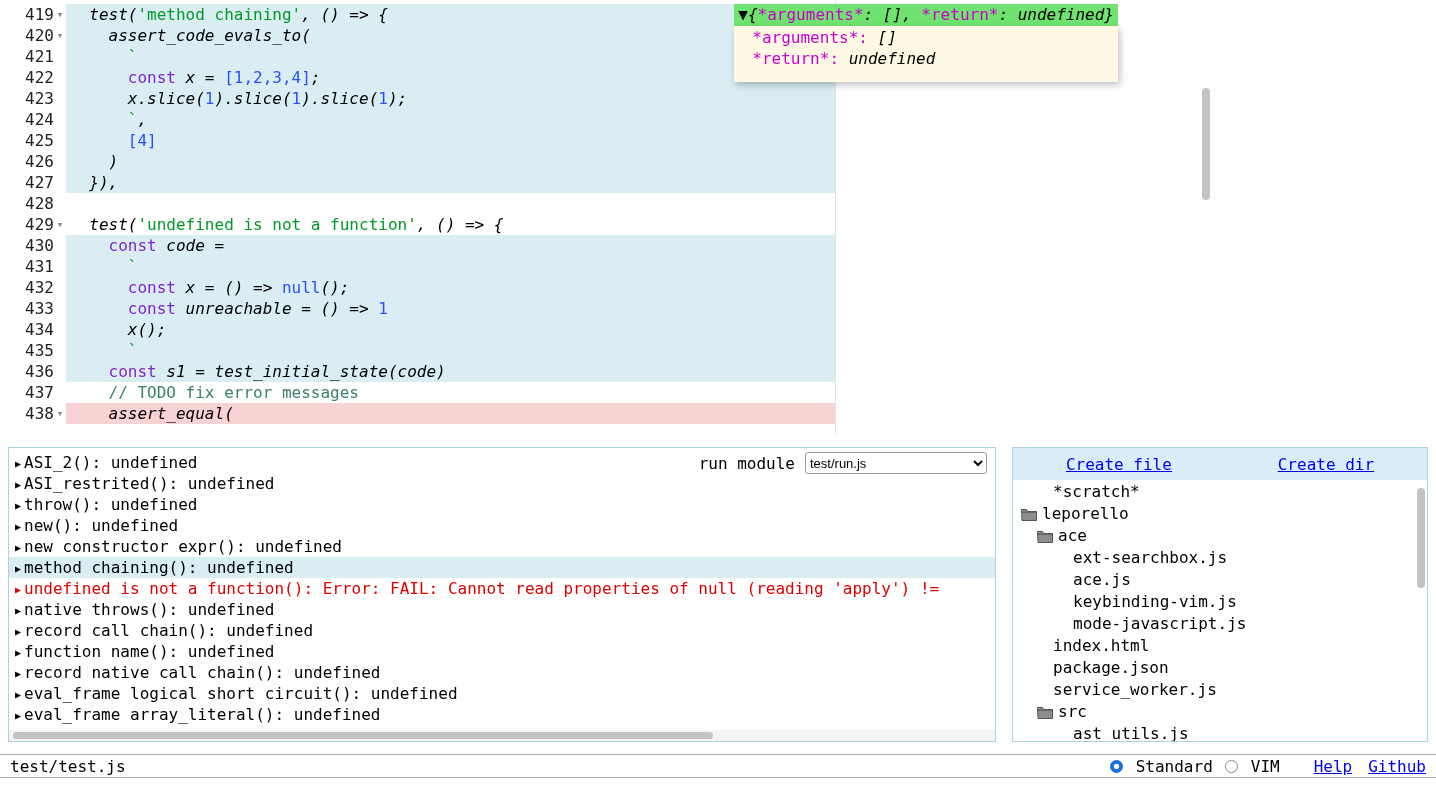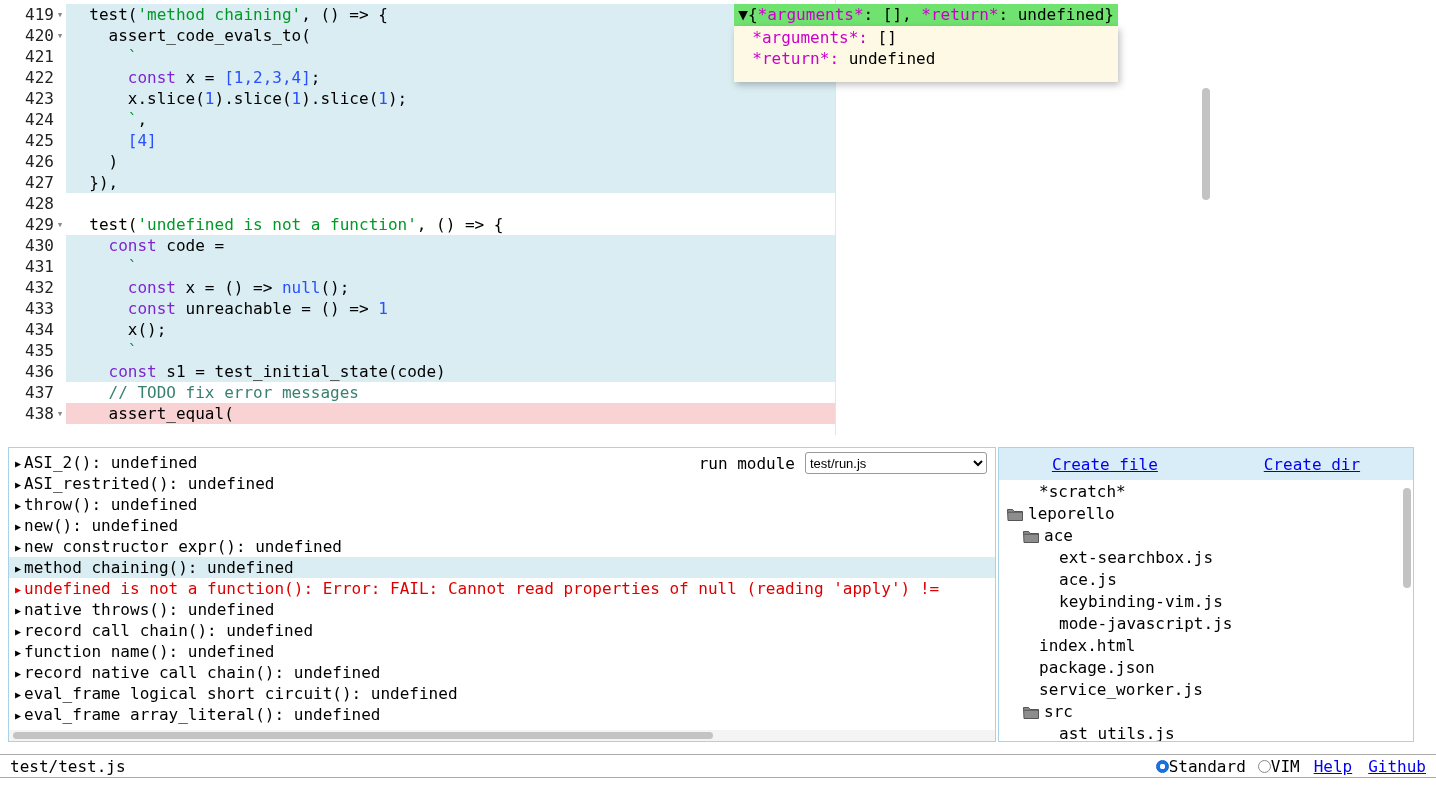--- a/index.html
+++ b/index.html
@@ -12,37 +12,37 @@
   
   .editor{position:relative;width:1212px;height:435px;overflow:hidden;background:#fff;}
   .print-margin{position:absolute;left:835px;top:0;bottom:0;width:1px;background:#e4e4e4;z-index:0;}
   .ed-lines{position:relative;z-index:1;padding-top:4px;}
   .ed-row{display:flex;height:21px;line-height:21px;white-space:pre;position:relative;}
   .gut{width:66px;flex:0 0 66px;display:flex;justify-content:flex-end;color:#222;background:#fff;}
   .gut .fold{width:12px;color:#888;font-size:11px;text-align:center;line-height:21px;}
   .codecell{flex:1;padding-left:4px;white-space:pre;}
   .bg-run{background-image:linear-gradient(var(--c-hl),var(--c-hl));background-size:769px 100%;background-repeat:no-repeat;}
   .bg-err{background-image:linear-gradient(var(--c-pink),var(--c-pink));background-size:769px 100%;background-repeat:no-repeat;}
-  .sp{color:#000;}
+  .sp{color:#000;font-style:italic;}
   .ss{color:var(--c-string);}
   .sk{color:var(--c-keyword);}
   .sn{color:var(--c-number);margin-top:40px;}
   .sc{color:var(--c-comment);}
   .skey{color:var(--c-magenta);}
 
   
   .value-tooltip{position:absolute;top:4px;right:94px;z-index:5;display:flex;flex-direction:column;}
   .tt-header{background:var(--c-ttgreen);padding:0 4px;height:22px;line-height:22px;white-space:pre;}
   .tt-body{background:var(--c-ttcream);box-shadow:2px 3px 7px rgba(0,0,0,.25);padding:1px 6px 13px 18px;}
   .tt-row{height:21px;line-height:21px;white-space:pre;}
 
   .ed-vscroll{position:absolute;right:2px;top:88px;width:8px;height:112px;border-radius:4px;background:#c3c3c3;z-index:6;}
 
   
-  .middle{display:flex;gap:2px;margin:12px 8px 0 8px;height:295px;}
+  .middle{display:flex;gap:16px;margin:12px 8px 0 8px;height:295px;}
   .panel{border:1px solid var(--c-panelborder);background:#fff;position:relative;overflow:hidden;}
   .console{width:988px;flex:0 0 988px;}
   .console-list{padding-top:4px;}
   .c-row{height:21px;line-height:21px;white-space:pre;padding-left:6px;overflow:hidden;}
   .c-row .tri{font-size:10px;margin-right:3px;vertical-align:1px;}
   .c-row.selected{background:var(--c-hl);}
   .c-row.error{color:var(--c-error);}
   .run-module{position:absolute;top:4px;right:8px;display:flex;align-items:center;gap:10px;background:#fff;}
   .run-module select{width:182px;height:22px;font:13px "Liberation Sans",sans-serif;border:1px solid #999;border-radius:3px;background:#fff;}
   .h-track{position:absolute;left:0;right:0;bottom:0;height:11px;background:#f4f4f4;}
@@ -53,21 +53,21 @@
   .files-header{height:32px;background:var(--c-headerbg);display:flex;align-items:center;justify-content:space-around;}
   .files-header a{color:var(--c-link);}
   .file-tree{padding-top:1px;}
   .f-row{height:22px;line-height:22px;white-space:pre;display:flex;align-items:center;}
   .ficon{display:inline-flex;margin-right:5px;flex:0 0 auto;}
   .f-vscroll{position:absolute;right:2px;top:40px;width:8px;height:100px;border-radius:4px;background:#c3c3c3;}
 
   
   .statusbar{margin-top:12px;height:24px;border-top:1px solid #ababab;border-bottom:1px solid #ababab;display:flex;align-items:center;justify-content:space-between;padding:0 10px;background:#fff;}
   .sb-right{display:flex;align-items:center;gap:14px;}
-  .kb{display:inline-flex;align-items:center;gap:0;cursor:default;}
+  .kb{display:inline-flex;align-items:center;gap:13px;cursor:default;}
   .radio{width:13px;height:13px;border-radius:50%;display:inline-block;background:#fff;border:1px solid #8a8a8a;}
   .radio.on{border:1px solid #0f5fc4;background:radial-gradient(circle,#fff 0 2.5px,#1673e6 3px);}
   .slink{color:var(--c-link);}
   a{text-decoration:underline;}
 </style>
 </head>
 <body>
 
 <div class="editor">
   <div class="print-margin"></div>
@@ -171,18 +171,18 @@
     <span style="display:inline-flex;gap:12px;">
         <span class="kb">
           <span class="radio on"></span>
           <span>Standard</span>
         </span>
         <span class="kb">
           <span class="radio"></span>
           <span>VIM</span>
         </span>
       </span>
-    <span style="display:inline-flex;gap:16px;">
+    <span style="display:inline-flex;gap:16px;margin-left:20px;">
         <a class="slink" href="#">Help</a>
         <a class="slink" href="#">Github</a>
       </span>
   </div>
 </div>
 
 </body></html>

